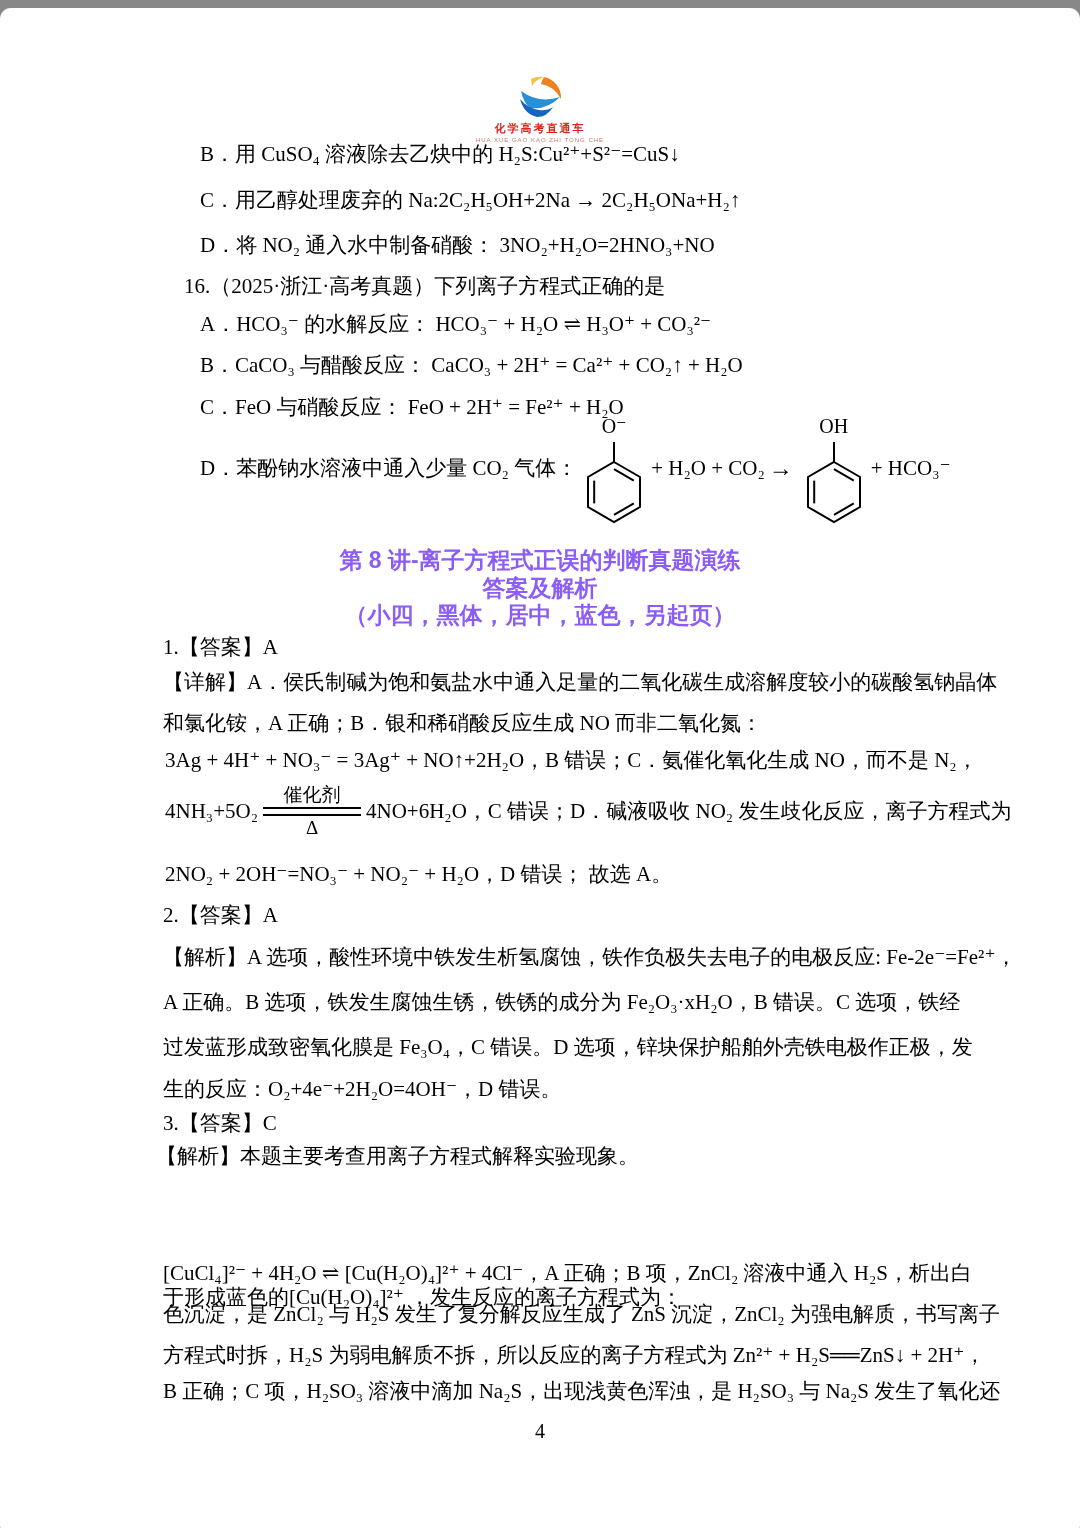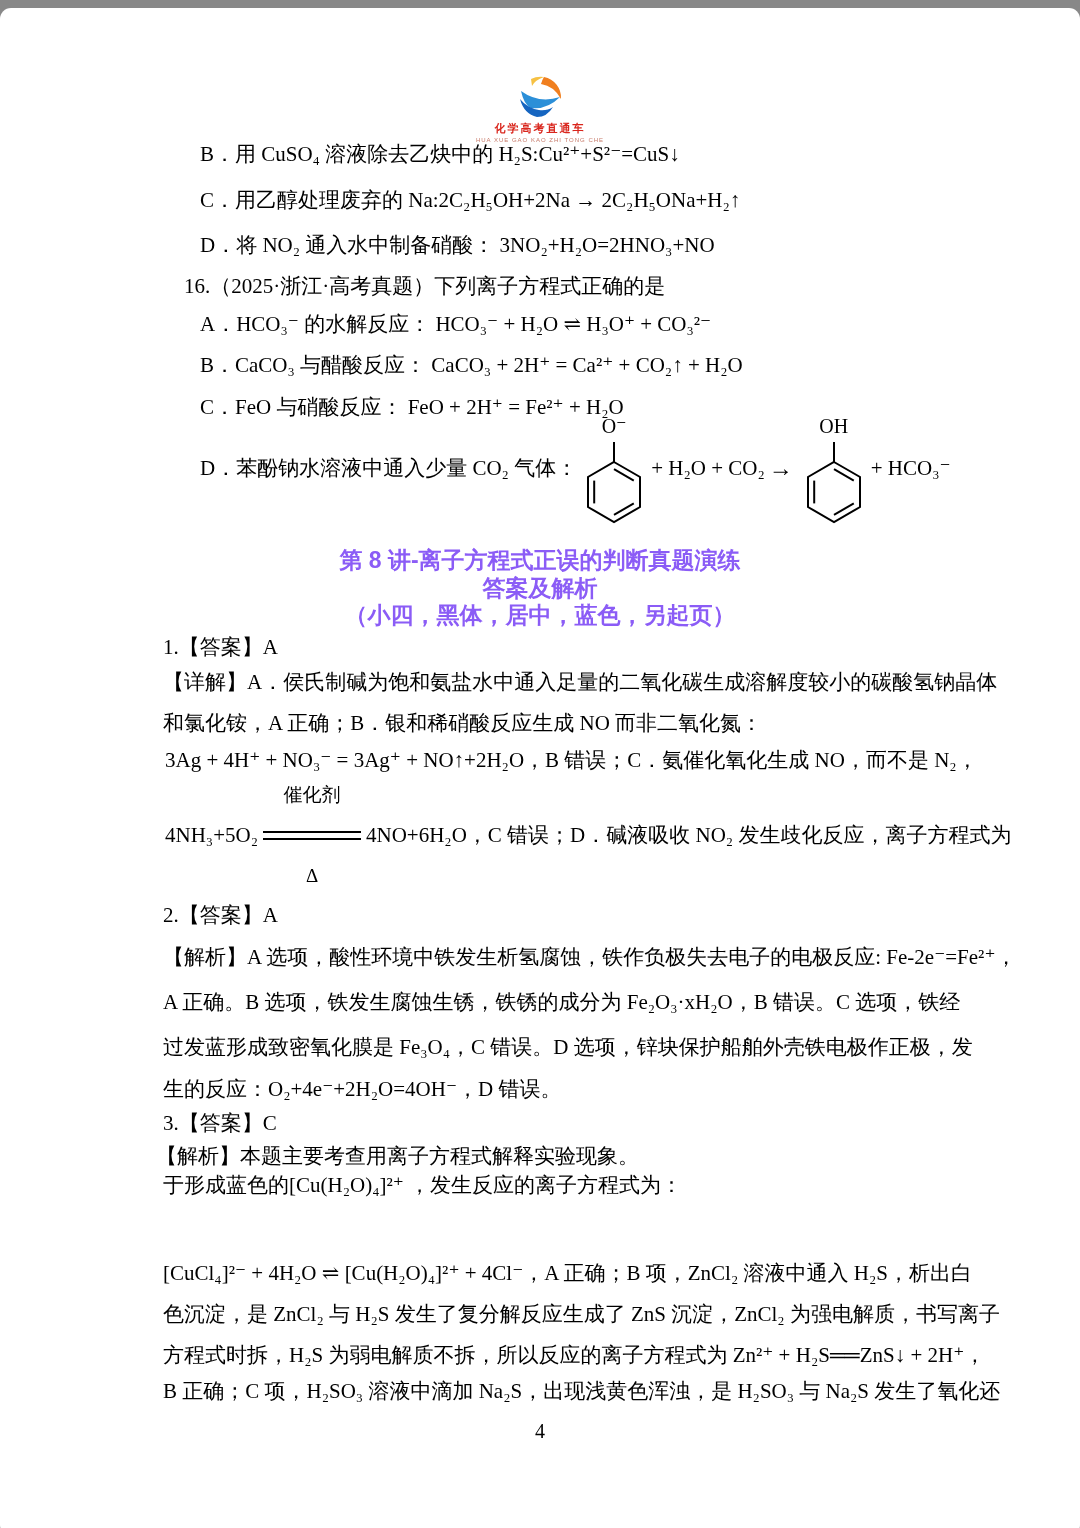--- a/index.html
+++ b/index.html
@@ -26,21 +26,20 @@
   .blue-head{
     font-family:"Liberation Sans","DejaVu Sans",sans-serif;
     font-weight:bold;
     color:#8b5cf6;
     font-size:23px;
   }
   .flexline{display:flex;align-items:center;}
   .frac{
     display:inline-flex;flex-direction:column;align-items:center;
     margin:0 5px;
-    gap:24px;
   }
   .frac .ftop,.frac .fbot{font-size:19px;line-height:1.15;}
   .frac .fbar{
     width:98px;height:5px;
     border-top:2px solid #000;border-bottom:2px solid #000;
     margin:1px 0;
   }
   .ring-block{
     position:relative;
     width:66px;height:96px;
@@ -138,30 +137,31 @@
   <div class="line flexline" style="top:776px;left:165px">
     <span>4NH₃+5O₂</span>
     <span class="frac">
       <span class="ftop">催化剂</span>
       <span class="fbar"></span>
       <span class="fbot">Δ</span>
     </span>
     <span>4NO+6H₂O，C 错误；D．碱液吸收 NO₂ 发生歧化反应，离子方程式为</span>
   </div>
 
+  <div class="line" style="top:853px;left:165px">2NO₂ + 2OH⁻=NO₃⁻ + NO₂⁻ + H₂O，D 错误； 故选 A。</div>
 
   <div class="line" style="top:894px;left:163px">2.【答案】A</div>
   <div class="line" style="top:936px;left:163px">【解析】A 选项，酸性环境中铁发生析氢腐蚀，铁作负极失去电子的电极反应: Fe-2e⁻=Fe²⁺，</div>
   <div class="line" style="top:981px;left:163px">A 正确。B 选项，铁发生腐蚀生锈，铁锈的成分为 Fe₂O₃·xH₂O，B 错误。C 选项，铁经</div>
   <div class="line" style="top:1026px;left:163px">过发蓝形成致密氧化膜是 Fe₃O₄，C 错误。D 选项，锌块保护船舶外壳铁电极作正极，发</div>
   <div class="line" style="top:1068px;left:163px">生的反应：O₂+4e⁻+2H₂O=4OH⁻，D 错误。</div>
 
   <div class="line" style="top:1102px;left:163px">3.【答案】C</div>
   <div class="line" style="top:1135px;left:156px">【解析】本题主要考查用离子方程式解释实验现象。</div>
-  <div class="line" style="top:1164px;left:163px">于形成蓝色的[Cu(H₂O)₄]²⁺ ，发生反应的离子方程式为：</div>
+  <div class="line" style="top:1276px;left:163px">于形成蓝色的[Cu(H₂O)₄]²⁺ ，发生反应的离子方程式为：</div>
   <div class="line" style="top:1252px;left:163px">[CuCl₄]²⁻ + 4H₂O ⇌ [Cu(H₂O)₄]²⁺ + 4Cl⁻，A 正确；B 项，ZnCl₂ 溶液中通入 H₂S，析出白</div>
   <div class="line" style="top:1293px;left:163px">色沉淀，是 ZnCl₂ 与 H₂S 发生了复分解反应生成了 ZnS 沉淀，ZnCl₂ 为强电解质，书写离子</div>
   <div class="line" style="top:1334px;left:163px">方程式时拆，H₂S 为弱电解质不拆，所以反应的离子方程式为 Zn²⁺ + H₂S══ZnS↓ + 2H⁺，</div>
   <div class="line" style="top:1370px;left:163px">B 正确；C 项，H₂SO₃ 溶液中滴加 Na₂S，出现浅黄色浑浊，是 H₂SO₃ 与 Na₂S 发生了氧化还</div>
 
   <div class="footer-page">4</div>
 
 </div>
 
 </body></html>

